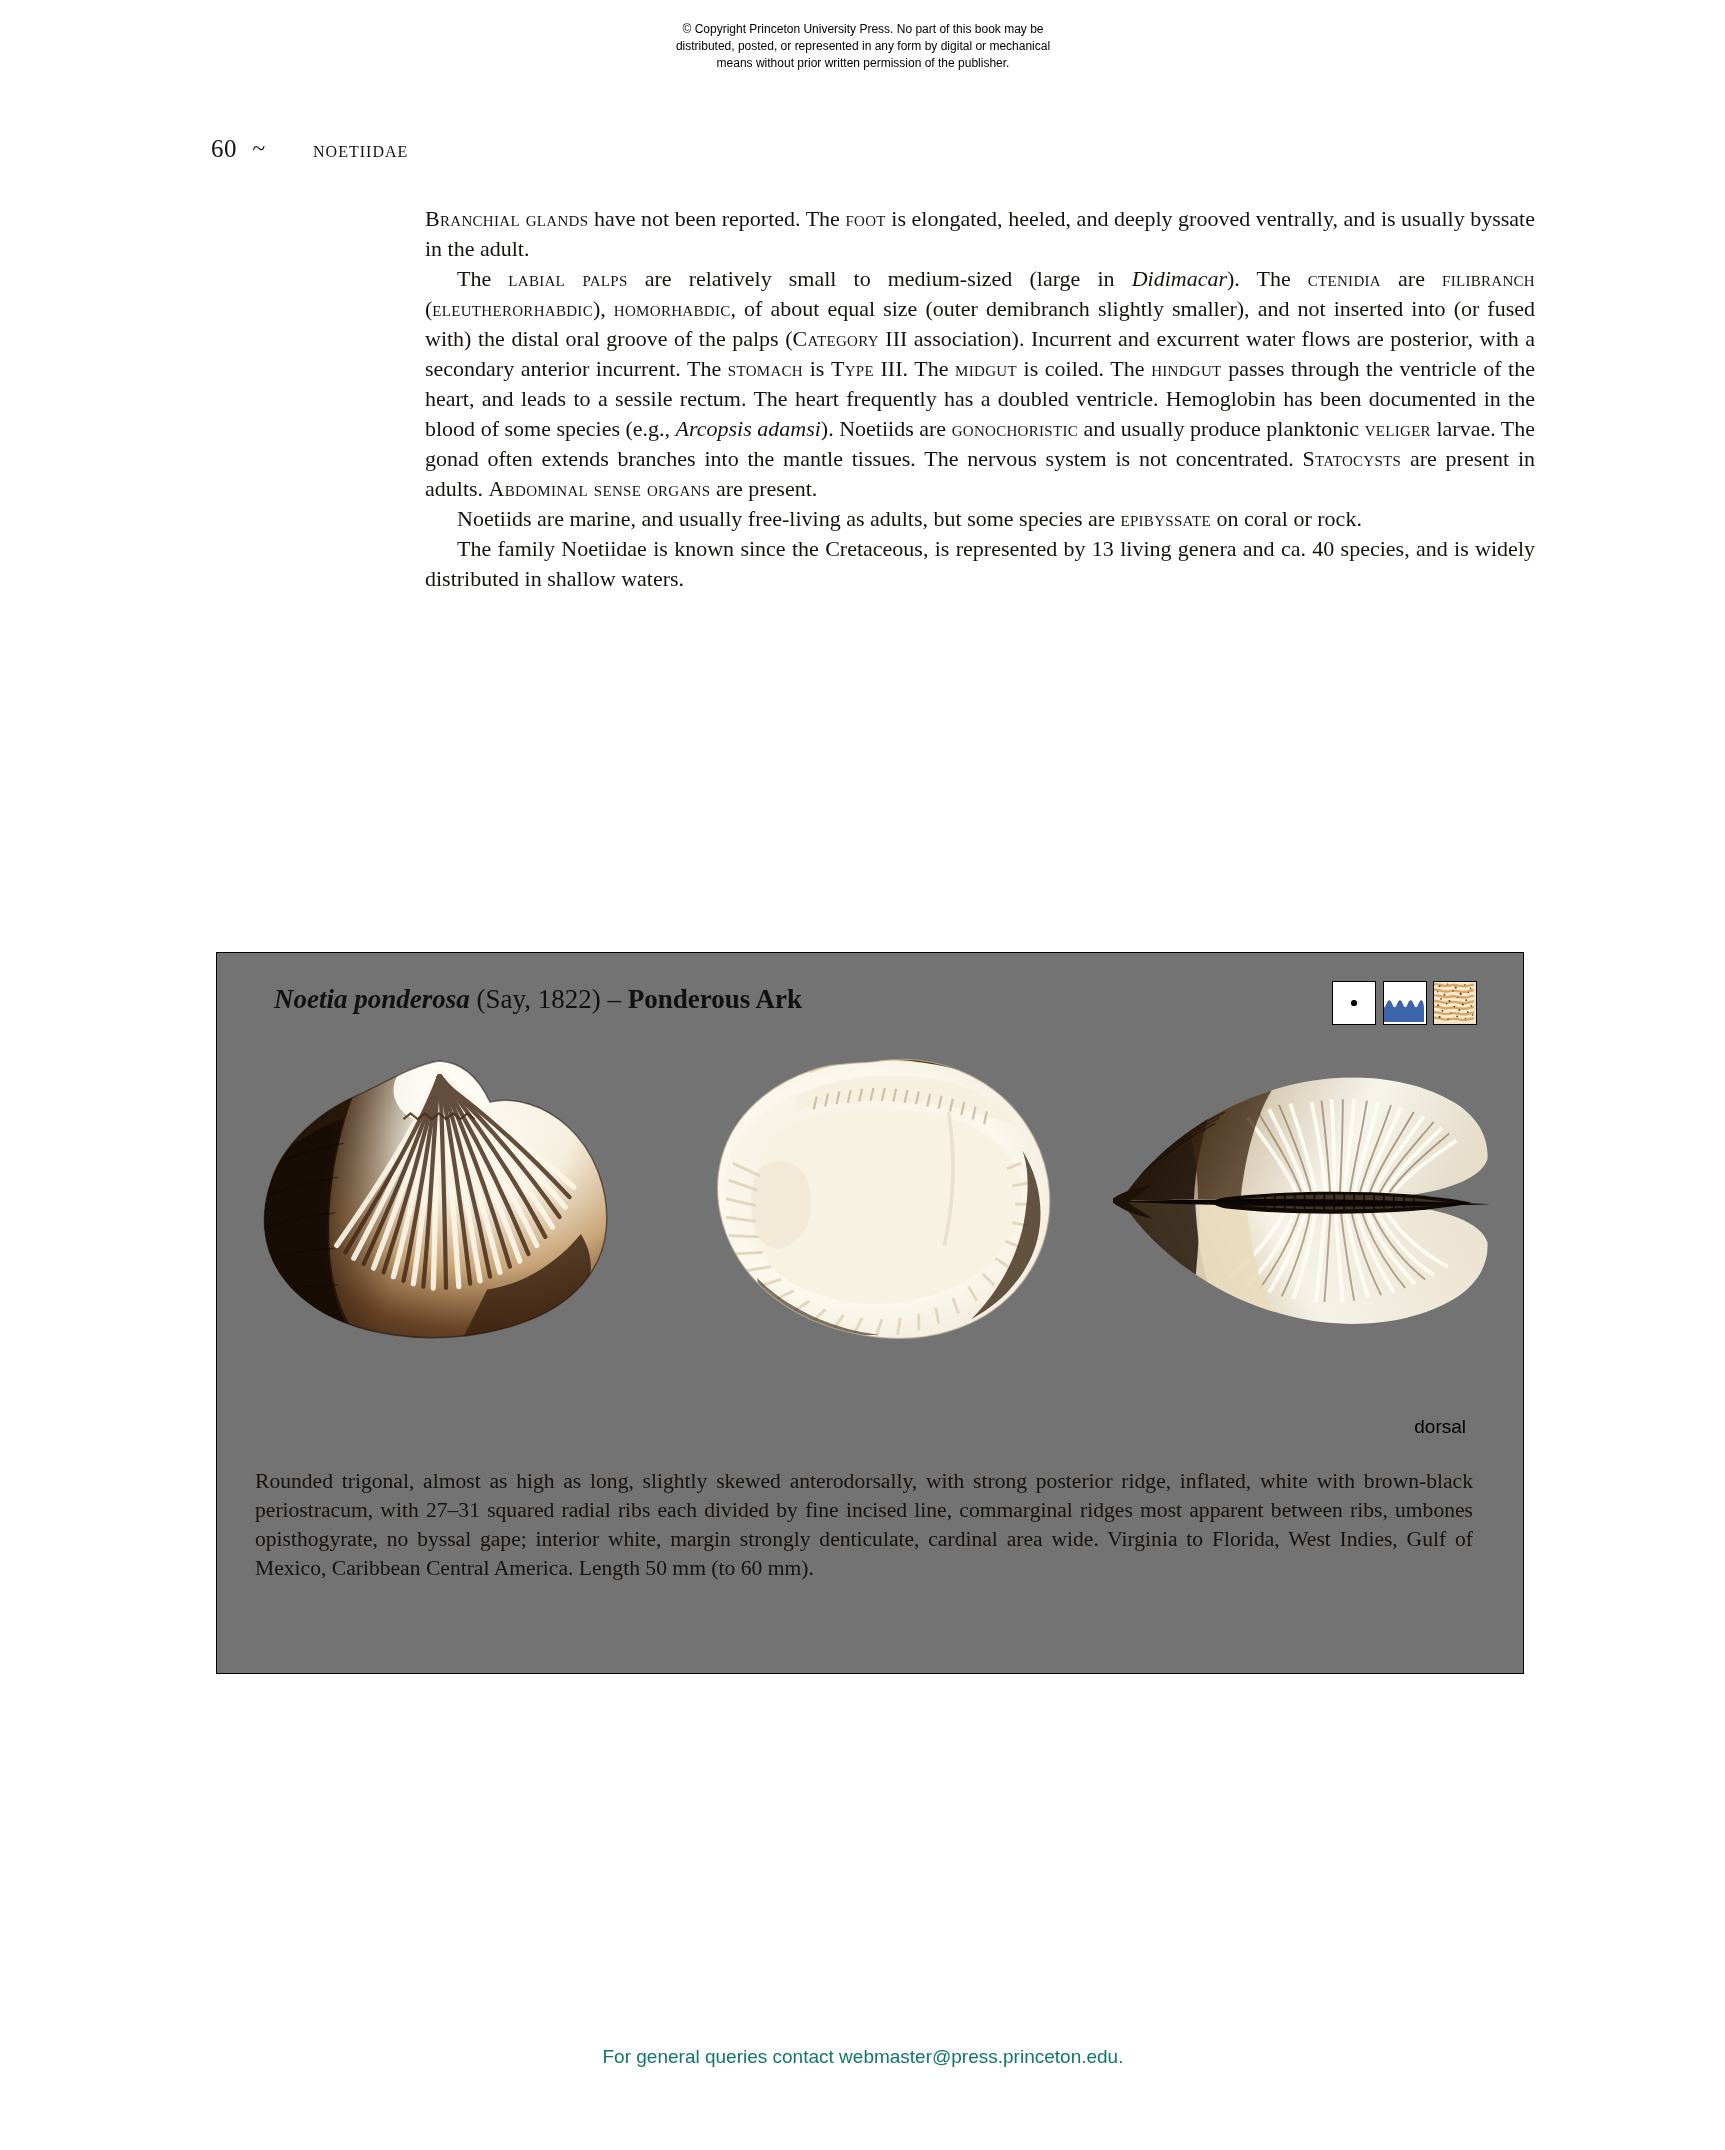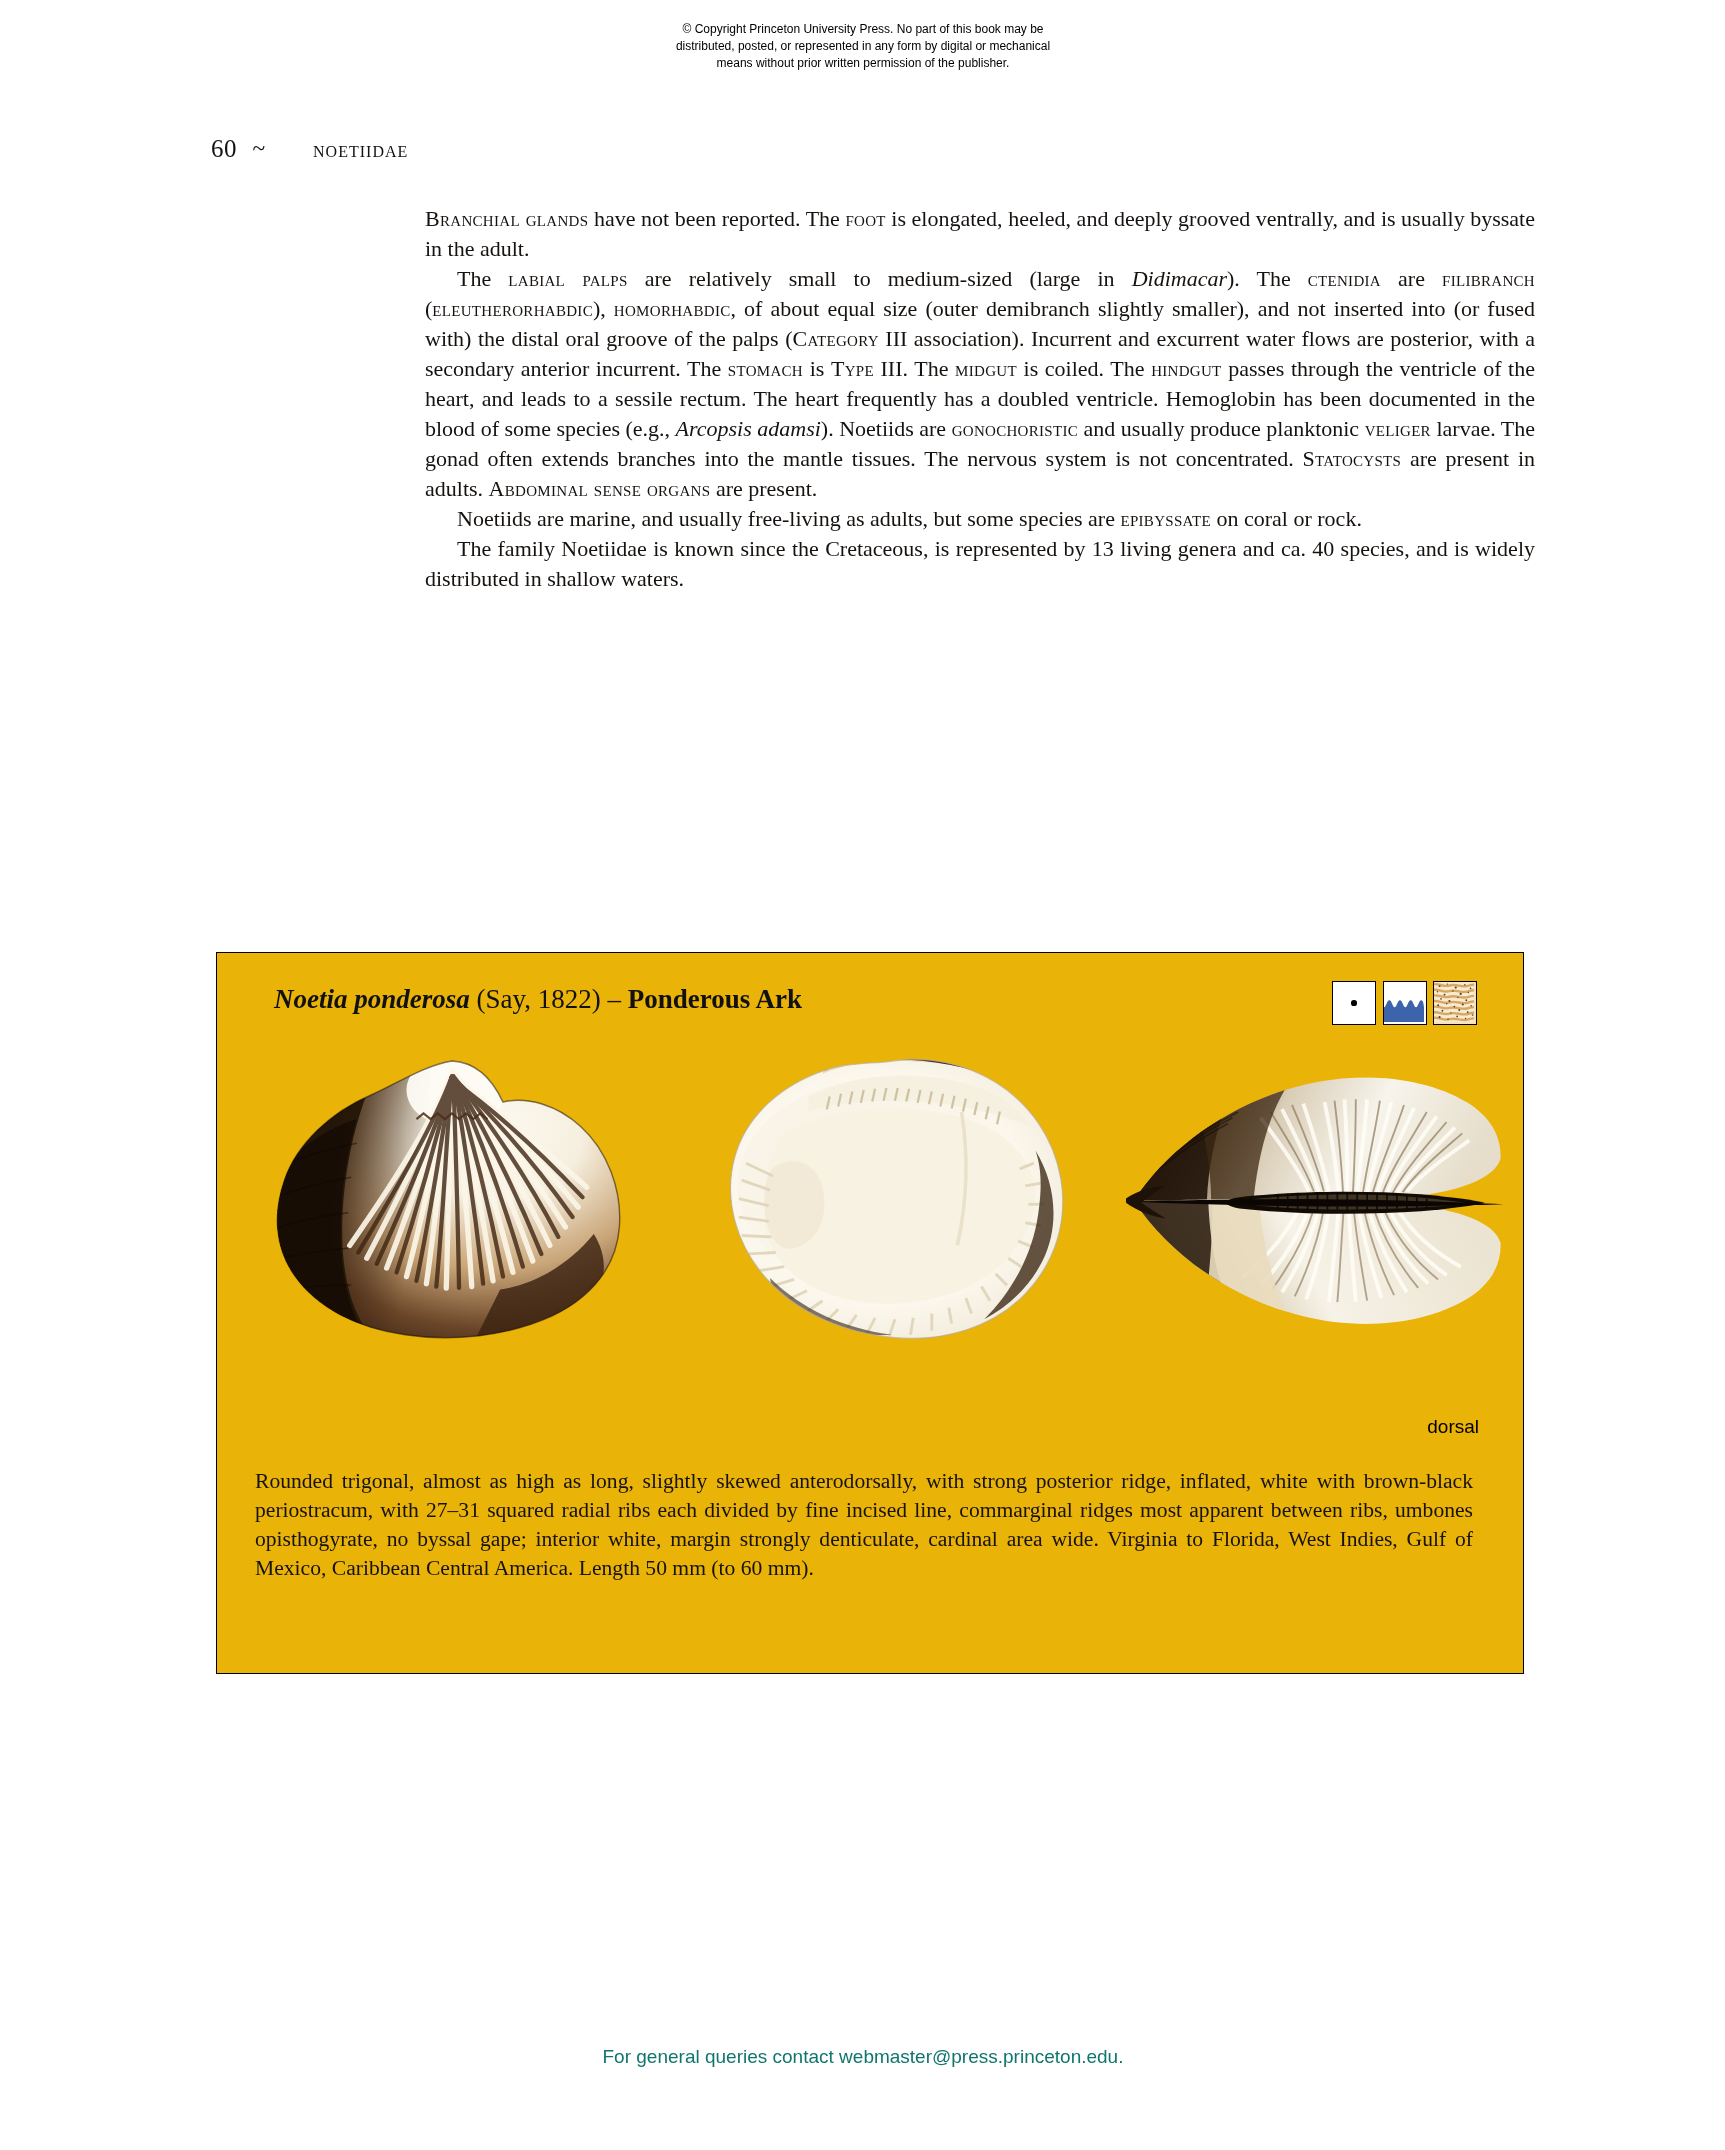--- a/index.html
+++ b/index.html
@@ -46,21 +46,21 @@
     font-size:1.0em;
     letter-spacing:0.3px;
   }
   .it { font-style:italic; }
 
   
   .plate {
     position:absolute; left:216px; top:952px;
     width:1308px; height:722px;
     border:1.8px solid #000;
-    background:#eab308;
+    background:#737373;
     box-sizing:border-box;
   }
   .plate-title {
     position:absolute; left:57px; top:31px;
     font-size:27px; white-space:nowrap;
   }
   .plate-title .sp { font-style:italic; font-weight:bold; }
   .plate-title .auth { font-style:normal; font-weight:normal; }
   .plate-title .common { font-weight:bold; font-family:"Liberation Serif", serif; }
 
@@ -79,21 +79,21 @@
   .icon-dot::after {
     content:""; position:absolute;
     left:50%; top:50%; width:5.7px; height:5.7px;
     margin:-2.8px 0 0 -2.8px;
     background:#000; border-radius:50%;
   }
   .icon-water { background:#fff; }
   .icon-sand { background:#f3e3c6; }
 
   
-  .shells { position:absolute; left:17px; top:84px; width:100%; height:397px; }
+  .shells { position:absolute; left:4px; top:84px; width:100%; height:397px; }
   .shell { position:absolute; }
   .shell svg { display:block; }
   .dorsal-label {
     position:absolute; right:61px; top:379px;
     font-family:"Liberation Sans", sans-serif;
     font-size:19px; color:#000;
   }
 
   
   .desc {

